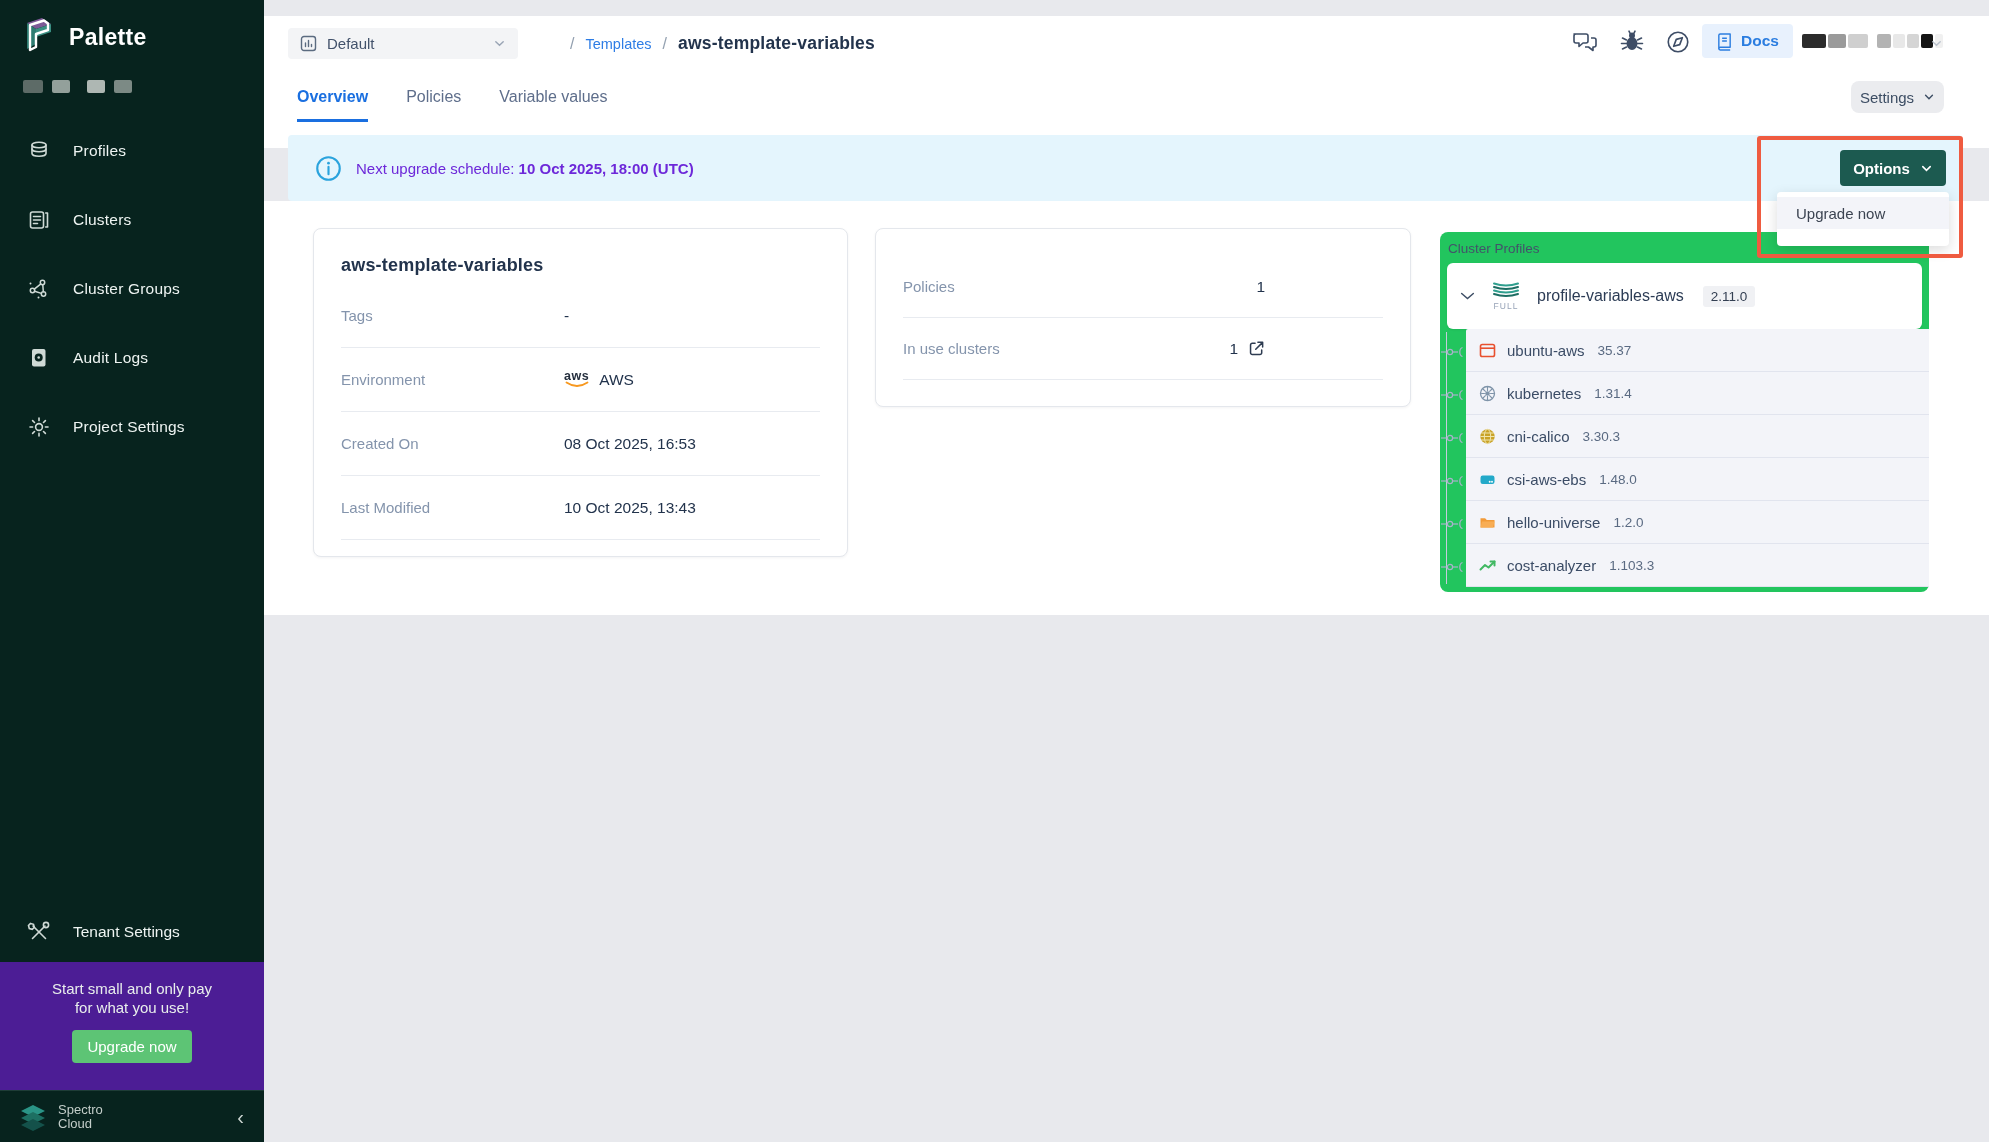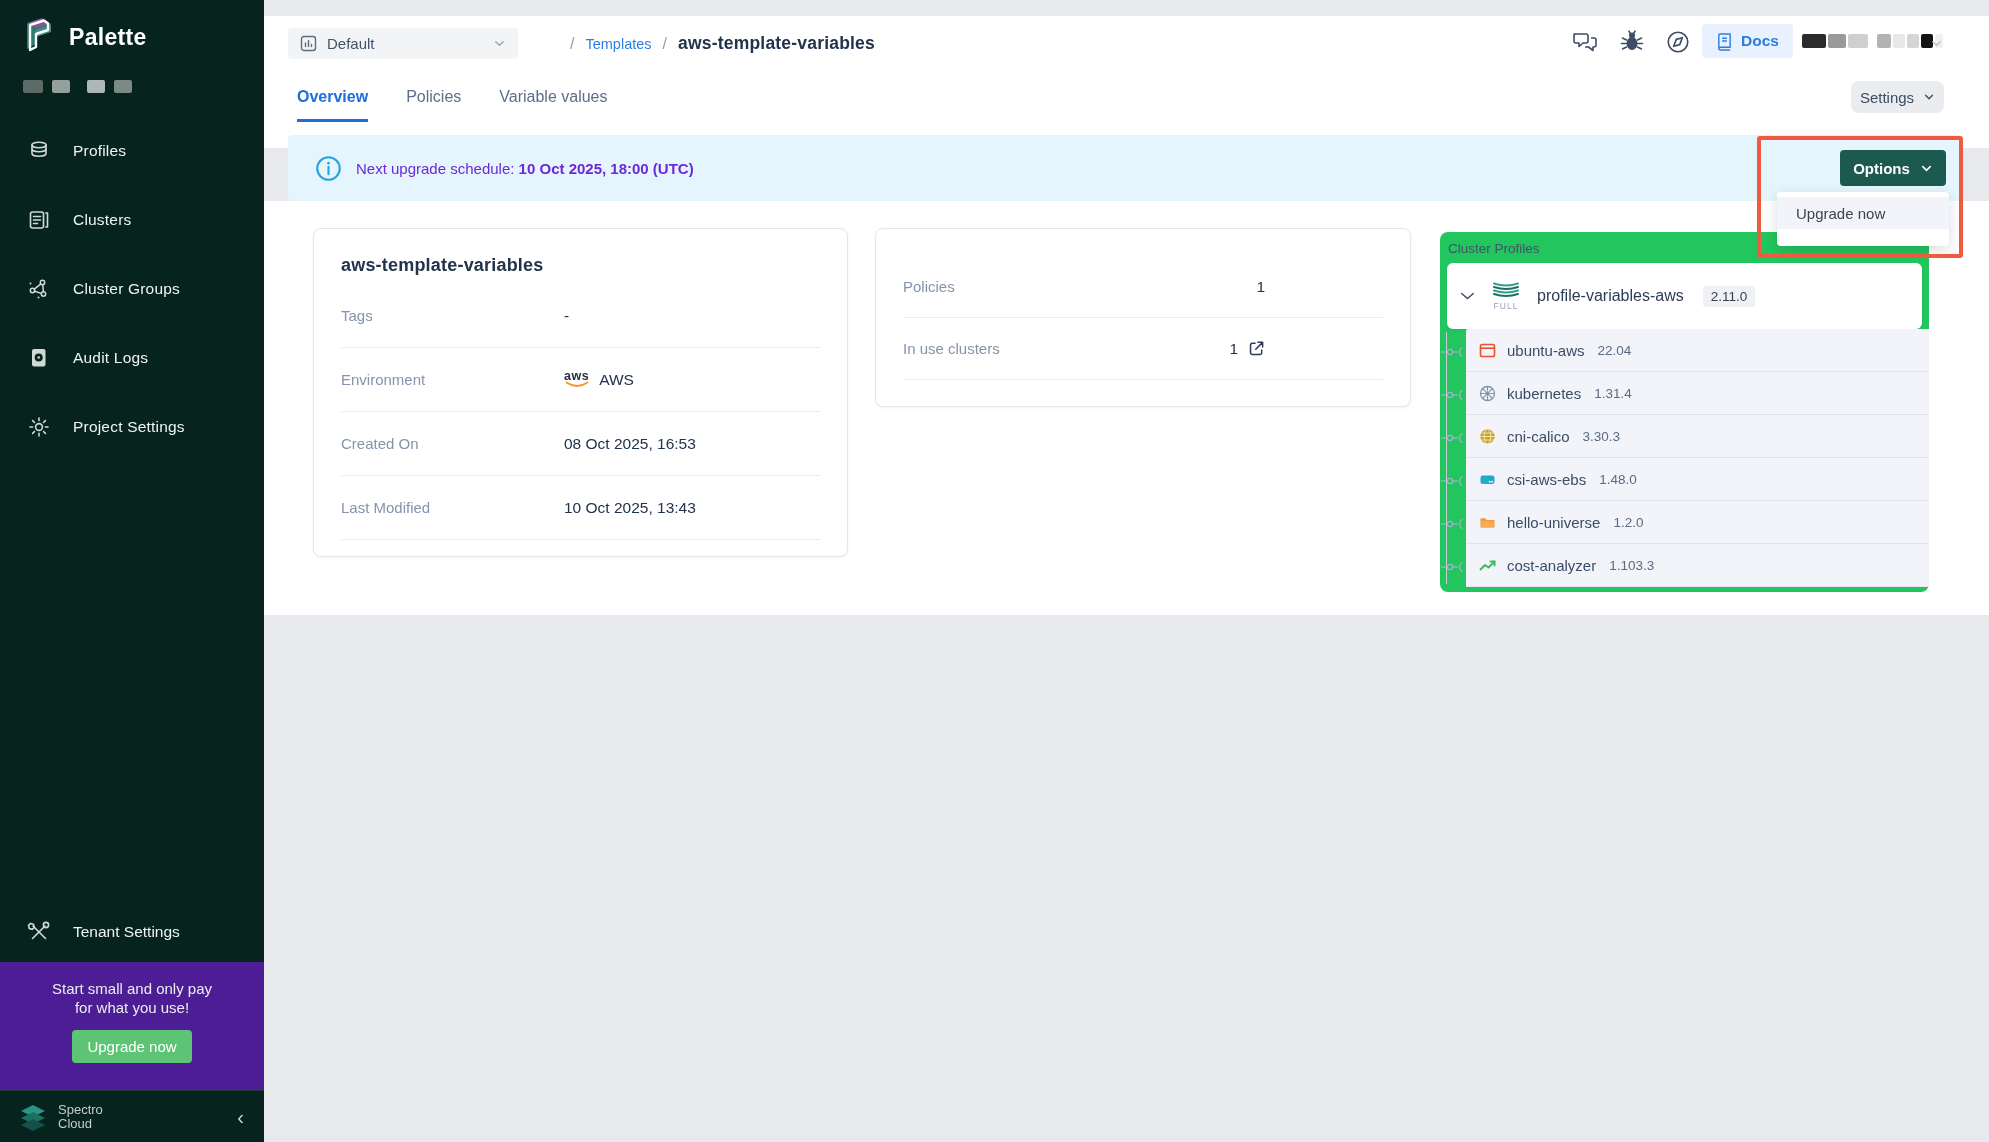--- a/index.html
+++ b/index.html
@@ -390,21 +390,21 @@
       <path d="M21.5 2.5c-3.6 1-3.6 8 0 9"></path>
     </svg>
 
   <div class="layers">
     <div class="layer-row">
       <svg width="17" height="17" viewBox="0 0 17 17" fill="none" stroke="#e8502f" stroke-width="1.6">
         <rect x="1.5" y="2.5" width="14" height="12" rx="1.8"></rect>
           <path d="M1.5 6.2h14"></path>
       </svg>
       <span class="layer-name">ubuntu-aws</span>
-      <span class="layer-ver">22.04</span>
+      <span class="layer-ver">35.37</span>
     </div>
     <div class="layer-row">
       <svg width="17" height="17" viewBox="0 0 17 17" fill="none">
         <circle cx="8.5" cy="8.5" r="7" stroke="#7f94a9" stroke-width="1.3"></circle>
         <path d="M11.1 8.5H14.9M8.5 11.1V14.9M5.9 8.5H2.1M8.5 5.9V2.1M10.3 10.3L13 13M6.7 10.3L4 13M6.7 6.7L4 4M10.3 6.7L13 4" stroke="#7f94a9" stroke-width="1.1"></path>
         <circle cx="8.5" cy="8.5" r="2.3" fill="#7f94a9"></circle>
       </svg>
       <span class="layer-name">kubernetes</span>
       <span class="layer-ver">1.31.4</span>
     </div>

